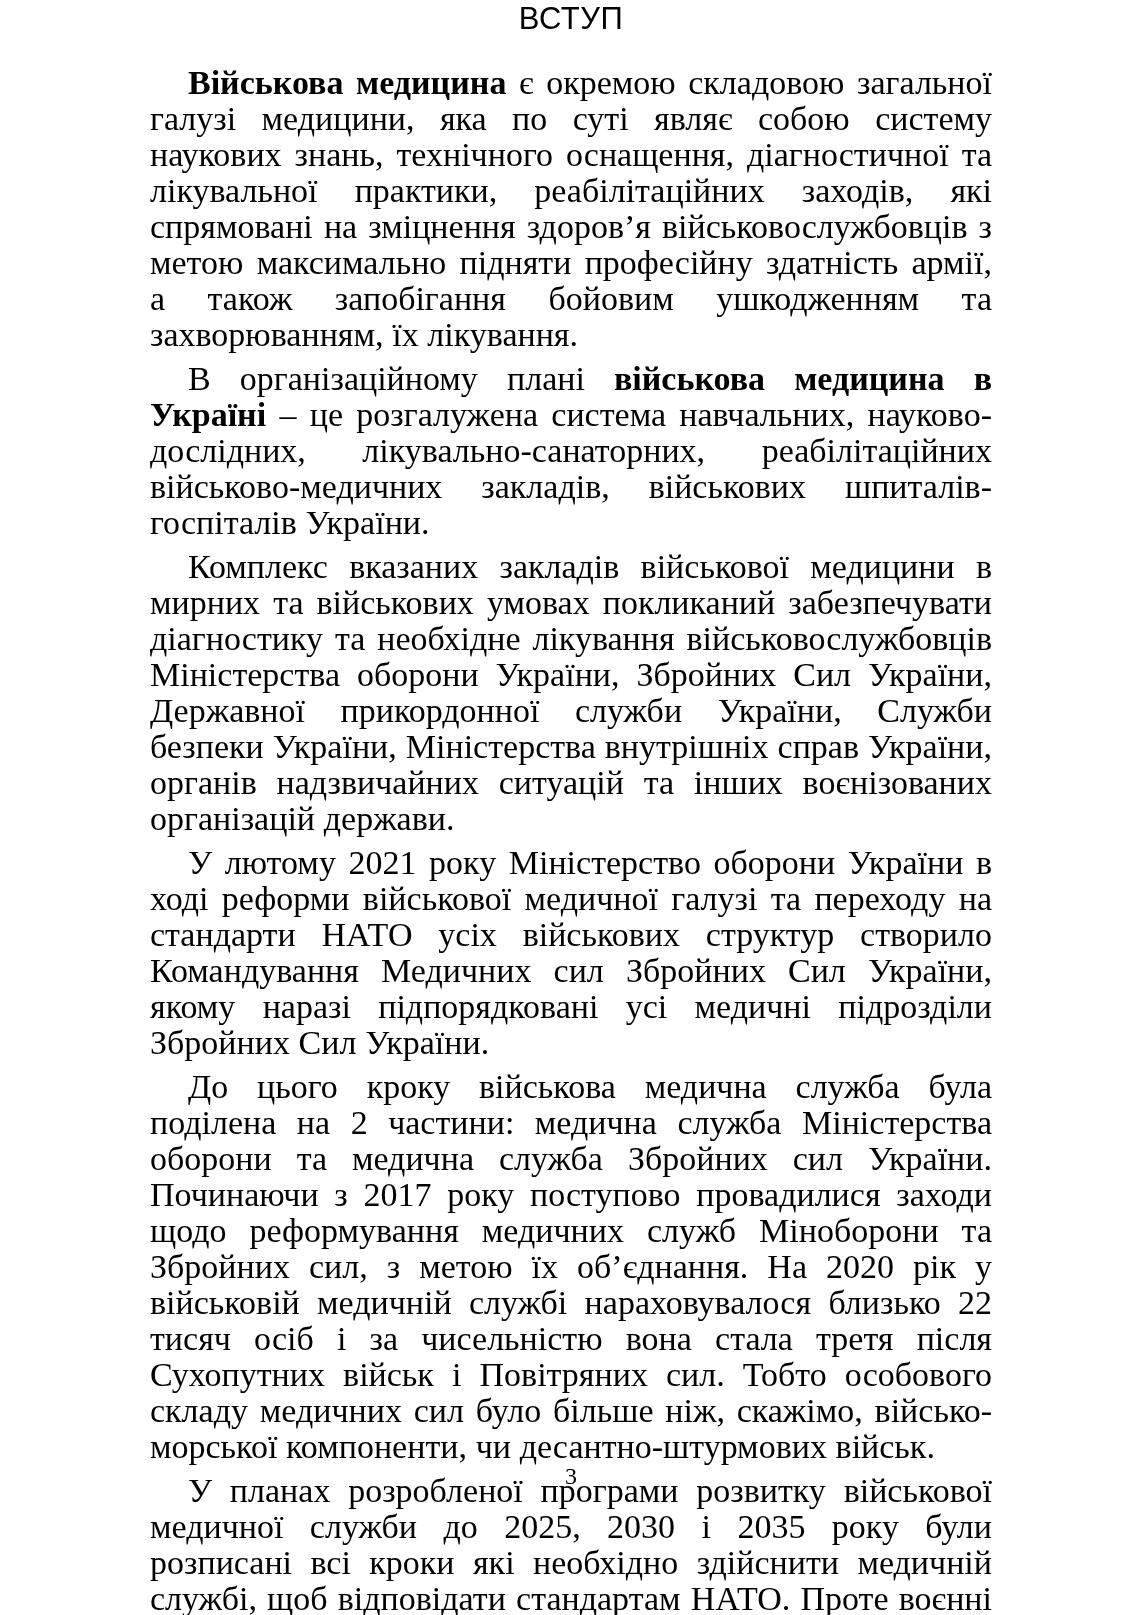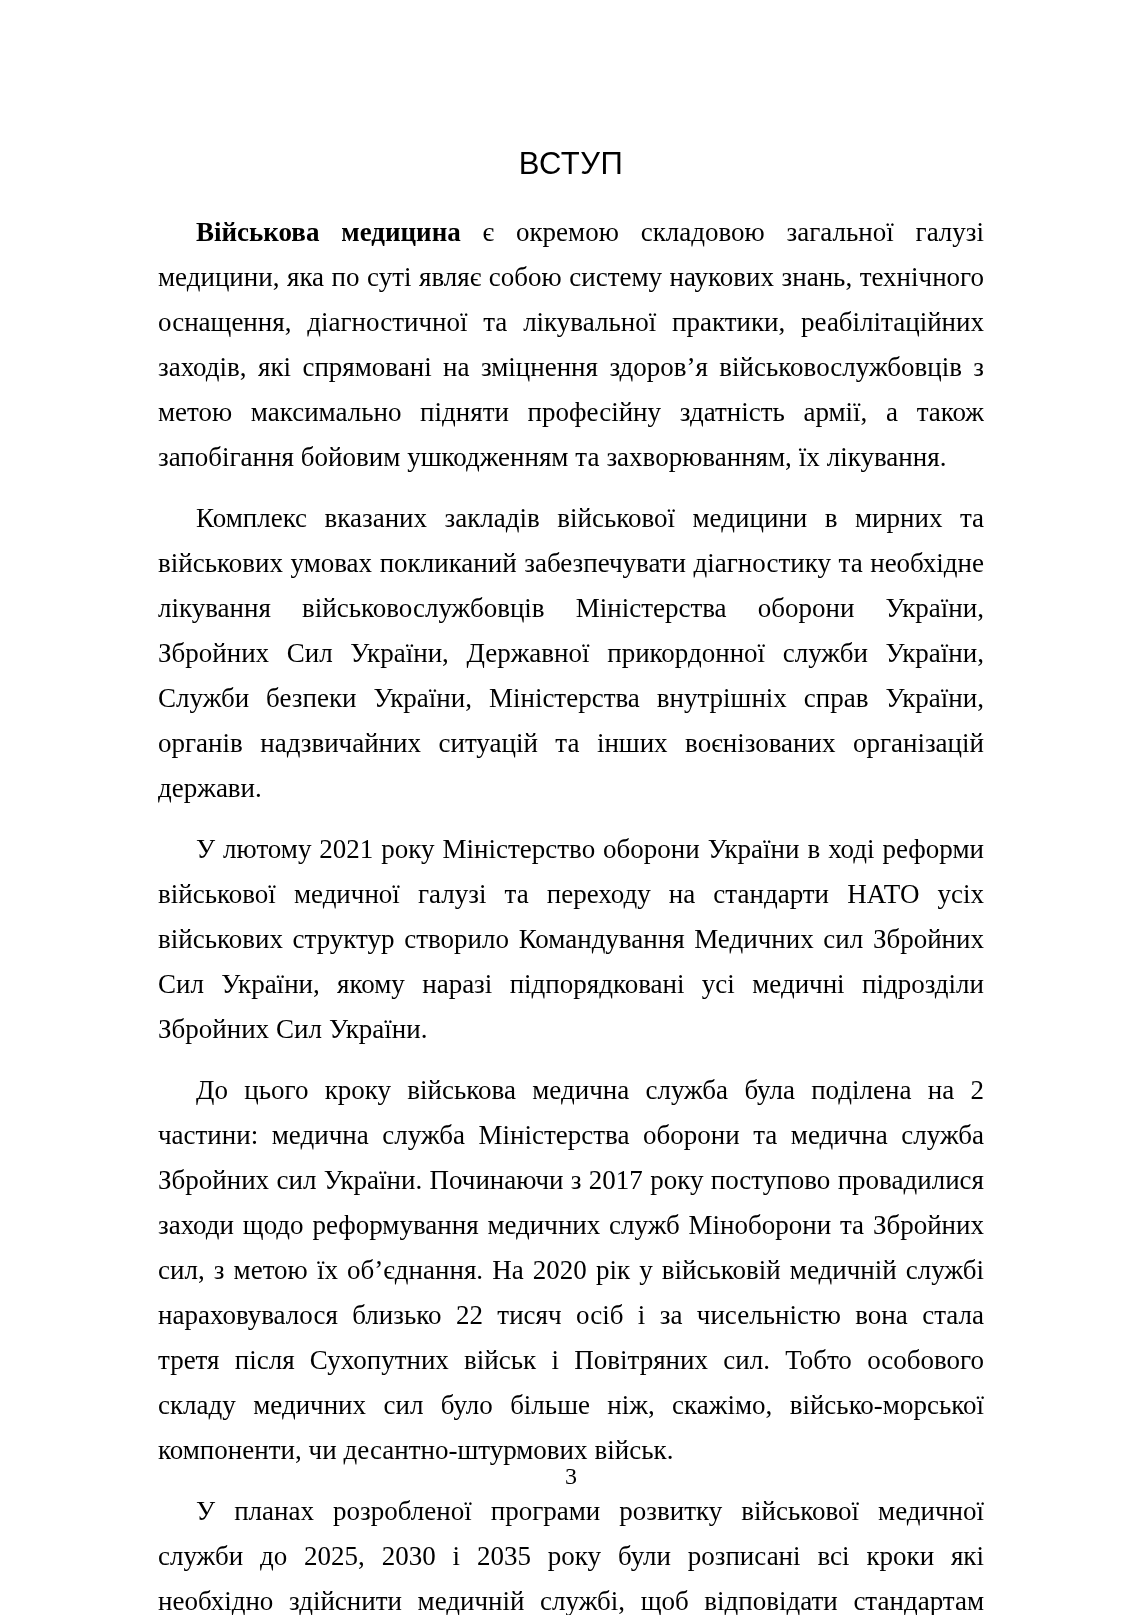--- a/index.html
+++ b/index.html
@@ -34,38 +34,37 @@
     width: 858px;   
   }
 
   
   .doc-title {
     font-family: "Liberation Sans", "DejaVu Sans", sans-serif;
     font-size: 31px;
     font-weight: 400;
     letter-spacing: 0.5px;
     text-align: center;
-    margin: 11px;
-    padding-top: 134px;
+    margin: 0;
     line-height: 1.2;
     color: #000000;
   }
 
   
   .body-text {
     margin-top: 28px;
   }
 
   p.para {
-    margin: 16px;
+    margin: 8px;
     text-align: justify;
     text-justify: inter-word;
     text-indent: 38px;
-    font-size: 27px;
-    line-height: 45px;
+    font-size: 34px;
+    line-height: 36px;
     word-spacing: 0.2px;
     hyphens: none;
     -webkit-hyphens: none;
   }
 
   p.para b,
   p.para .bold {
     font-weight: 700;
   }
 
@@ -88,20 +87,21 @@
 <div class="page">
 
   <div class="content">
 
     <h1 class="doc-title">ВСТУП</h1>
 
     <div class="body-text">
 
       <p class="para"><b class="bold">Військова медицина</b><span> є окремою складовою загальної галузі медицини, яка по суті являє собою систему наукових знань, технічного оснащення, діагностичної та лікувальної практики, реабілітаційних заходів, які спрямовані на зміцнення здоров’я військовослужбовців з метою максимально підняти професійну здатність армії, а також запобігання бойовим ушкодженням та захворюванням, їх лікування.</span></p>
 
+      <p class="para"><span>В організаційному плані </span><b class="bold">військова медицина в Україні</b><span> – це розгалужена система навчальних, науково-дослідних, лікувально-санаторних, реабілітаційних військово-медичних закладів, військових шпиталів-госпіталів України.</span></p>
 
       <p class="para">Комплекс вказаних закладів військової медицини в мирних та військових умовах покликаний забезпечувати діагностику та необхідне лікування військовослужбовців Міністерства оборони України, Збройних Сил України, Державної прикордонної служби України, Служби безпеки України, Міністерства внутрішніх справ України, органів надзвичайних ситуацій та інших воєнізованих організацій держави.</p>
 
       <p class="para">У лютому 2021 року Міністерство оборони України в ході реформи військової медичної галузі та переходу на стандарти НАТО усіх військових структур створило Командування Медичних сил Збройних Сил України, якому наразі підпорядковані усі медичні підрозділи Збройних Сил України.</p>
 
       <p class="para">До цього кроку військова медична служба була поділена на 2 частини: медична служба Міністерства оборони та медична служба Збройних сил України. Починаючи з 2017 року поступово провадилися заходи щодо реформування медичних служб Міноборони та Збройних сил, з метою їх об’єднання. На 2020 рік у військовій медичній службі нараховувалося близько 22 тисяч осіб і за чисельністю вона стала третя після Сухопутних військ і Повітряних сил. Тобто особового складу медичних сил було більше ніж, скажімо, військо-морської компоненти, чи десантно-штурмових військ.</p>
 
       <p class="para">У планах розробленої програми розвитку військової медичної служби до 2025, 2030 і 2035 року були розписані всі кроки які необхідно здійснити медичній службі, щоб відповідати стандартам НАТО. Проте воєнні події з лютого 2022 року внесли відповідні коректививи і значно прискорили певні процеси у військовій медичній галузі, як й у військовій у цілому.</p>
 
     </div>

